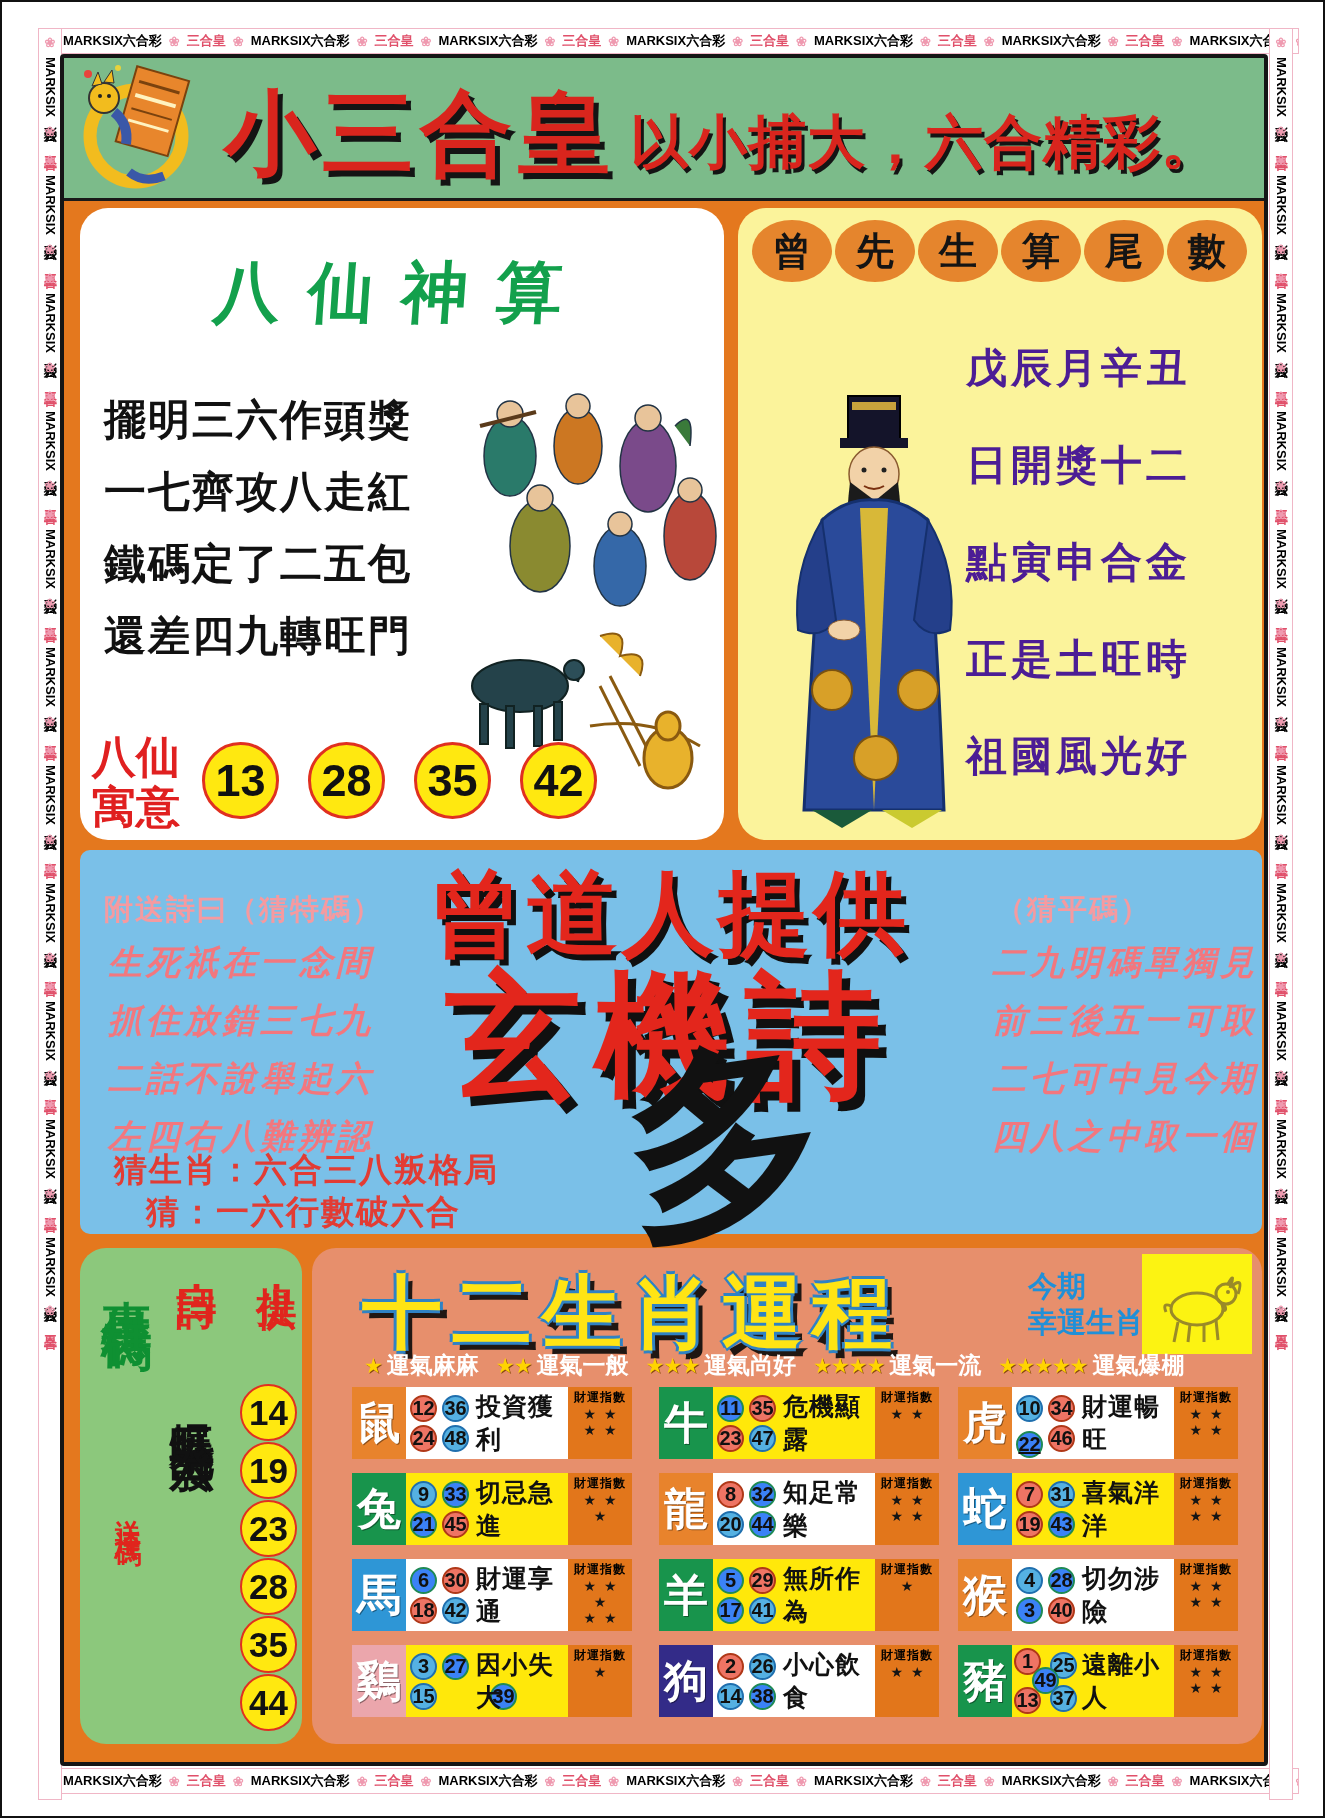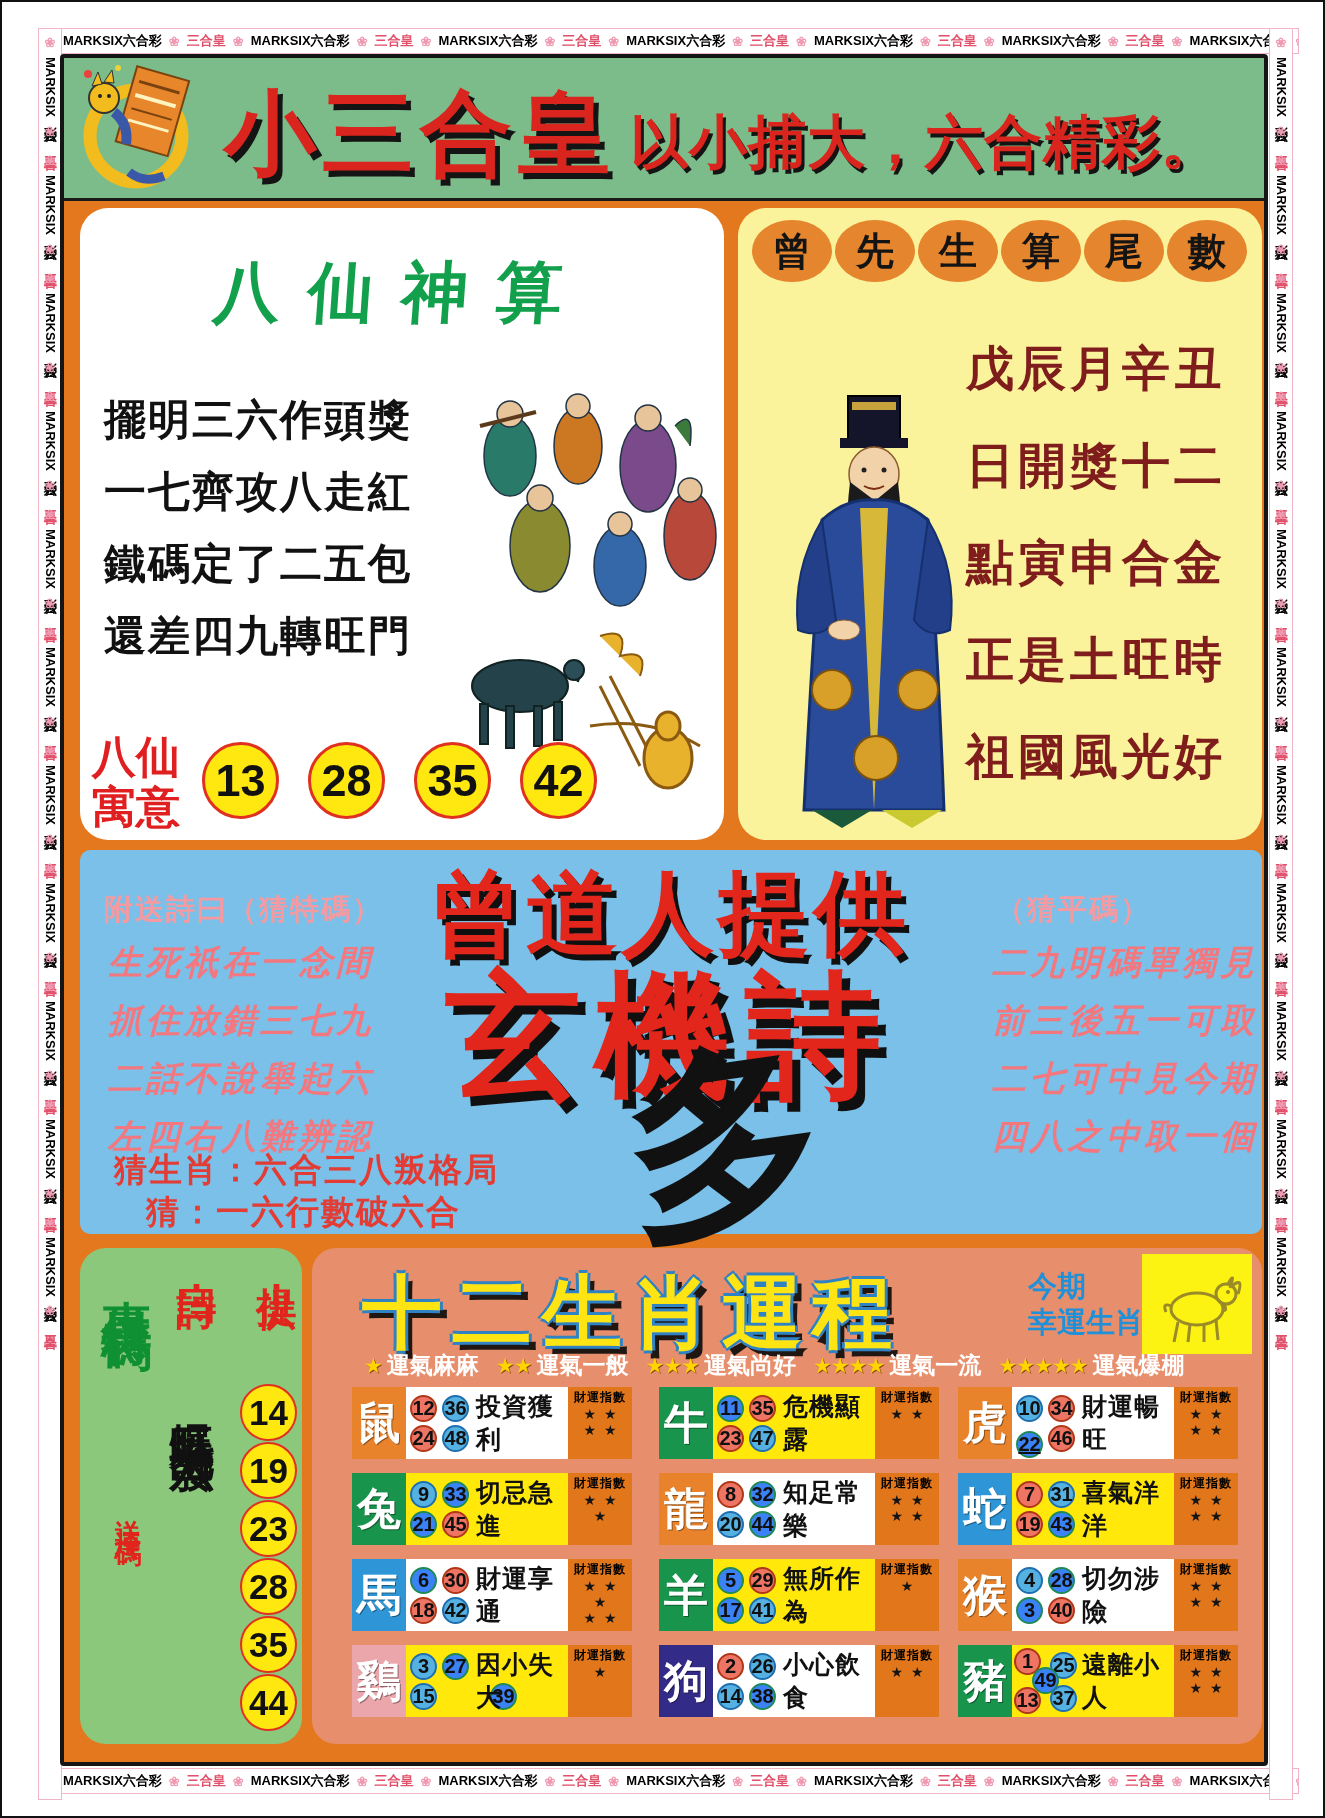--- a/index.html
+++ b/index.html
@@ -37,21 +37,21 @@
   #baxian-circles{position:absolute;left:122px;top:534px;display:flex;gap:29px;}
   .big-ball{width:77px;height:77px;border-radius:50%;background:#ffe810;border:3px solid #e03020;box-sizing:border-box;
             font-size:45px;font-weight:bold;color:#111;display:flex;align-items:center;justify-content:center;}
   
   #zeng{left:674px;top:150px;width:524px;height:632px;background:#fbf39b;border-radius:28px;}
   #zeng-title{position:absolute;left:14px;top:12px;display:flex;gap:3px;}
   .z-ell{width:80px;height:62px;background:#e5852d;border-radius:50%;display:flex;align-items:center;justify-content:center;
          font-size:38px;font-weight:bold;color:#141414;font-family:"Liberation Serif",serif;}
   #zeng-figure{position:absolute;left:14px;top:182px;}
   #zeng-lines{position:absolute;left:228px;top:112px;width:286px;}
-  .zg-line{font-size:48px;font-weight:bold;color:#7f1d1d;line-height:97px;font-family:"Liberation Serif",serif;letter-spacing:4px;}
+  .zg-line{font-size:41px;font-weight:bold;color:#4c1d95;line-height:97px;font-family:"Liberation Serif",serif;letter-spacing:4px;}
   
   #mystic{left:16px;top:792px;width:1182px;height:384px;background:#7ac0e8;border-radius:10px;}
   #mystic-left-header{position:absolute;left:24px;top:40px;font-size:29px;font-weight:bold;color:#f59aa0;
                       font-family:"Liberation Serif",serif;letter-spacing:2px;}
   #mystic-left{position:absolute;left:28px;top:84px;}
   .my-line{font-size:34px;font-weight:bold;color:#f2777e;line-height:58px;font-family:"Liberation Serif",serif;
            letter-spacing:4px;font-style:italic;}
   #mystic-t1{position:absolute;left:300px;top:2px;width:580px;text-align:center;font-size:92px;font-weight:bold;
              color:#e3261c;letter-spacing:4px;text-shadow:5px 6px 0 #101010;}
   #mystic-t2{position:absolute;left:300px;top:96px;width:580px;text-align:center;font-size:136px;font-weight:bold;

